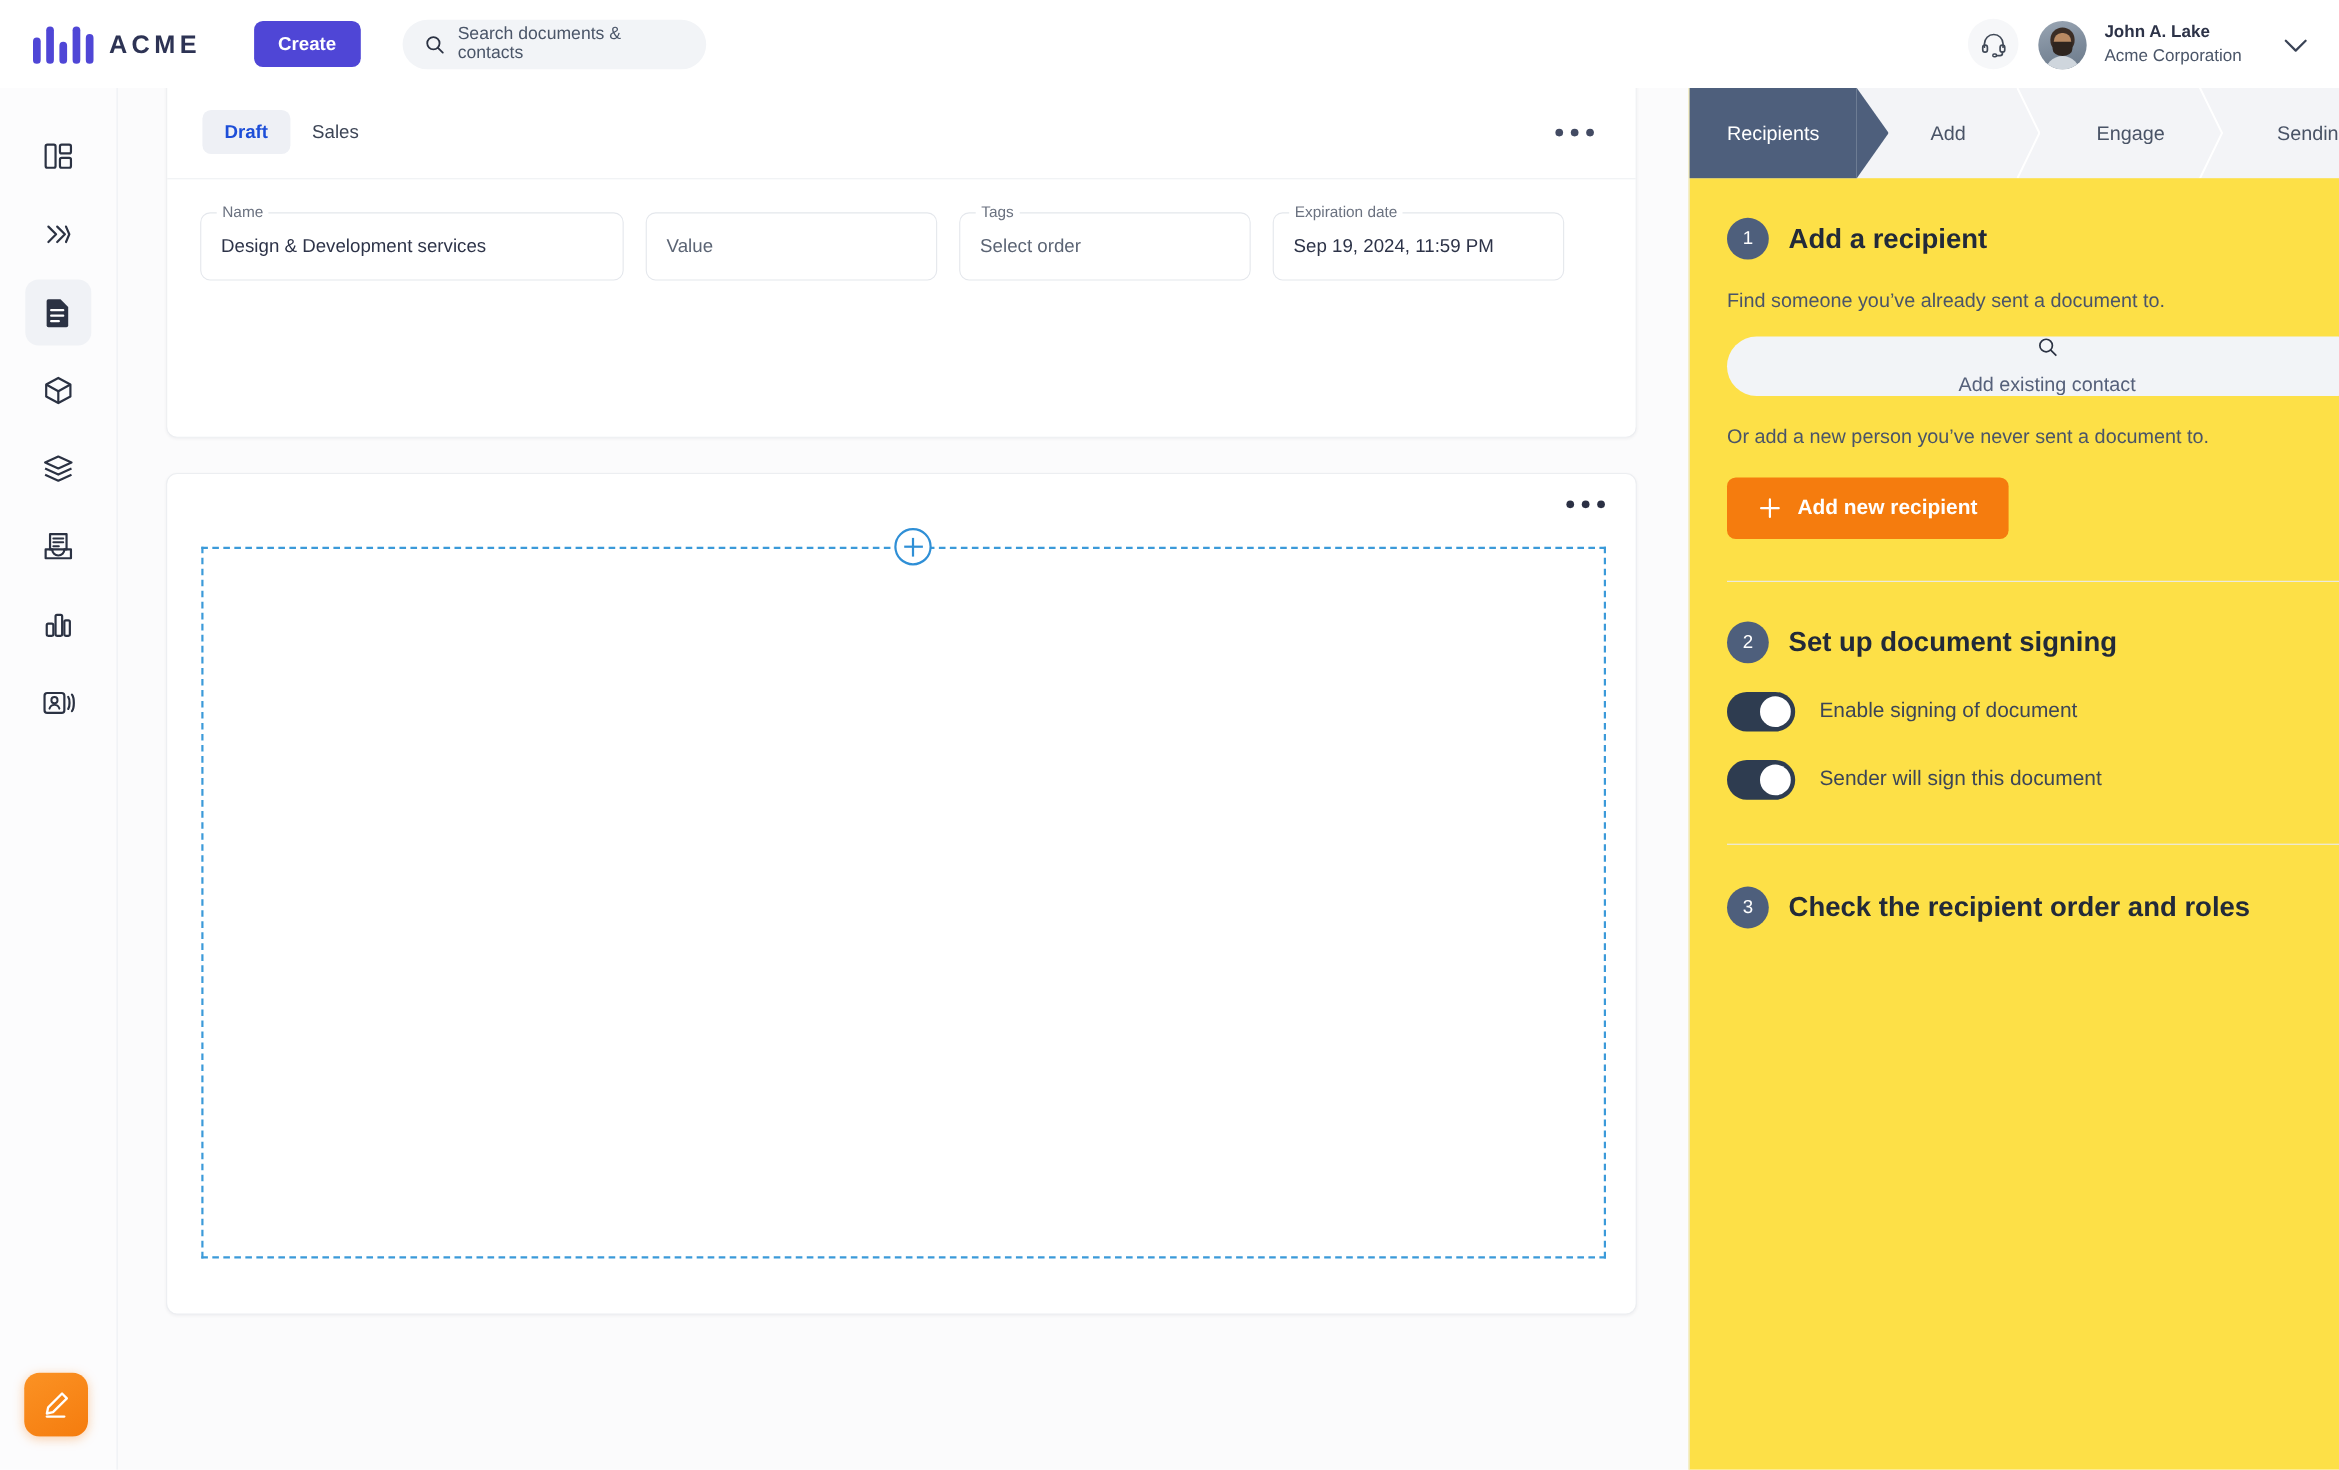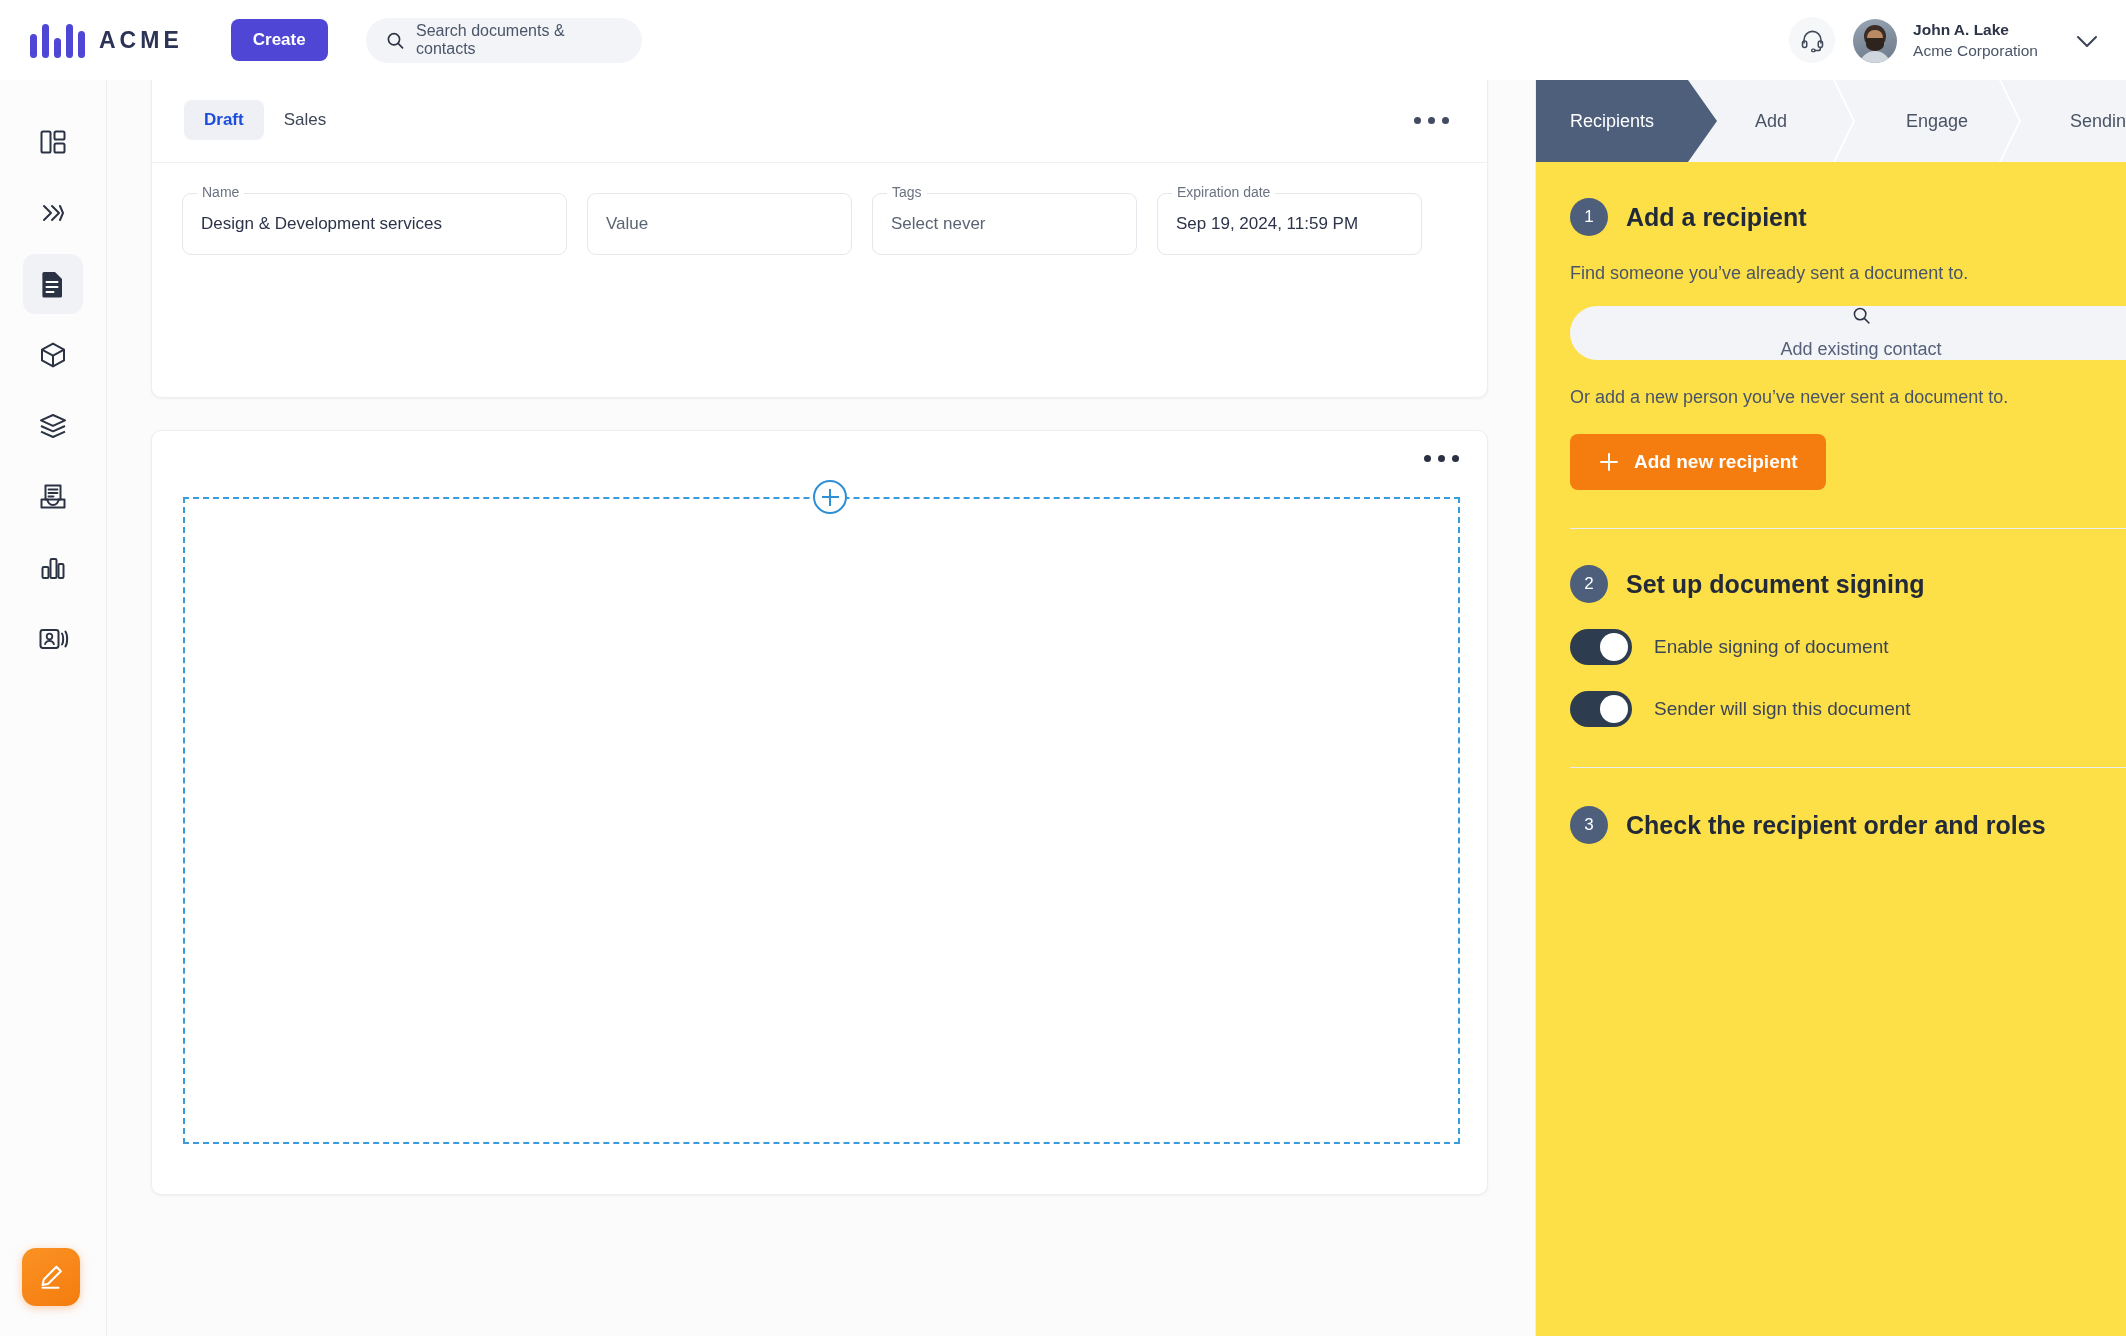--- a/index.html
+++ b/index.html
@@ -414,21 +414,21 @@
     <div class="fields">
       <div class="field f-name">
         <span class="lbl">Name</span>
         <span class="val">Design &amp; Development services</span>
       </div>
       <div class="field f-value">
         <span class="val muted">Value</span>
       </div>
       <div class="field f-tags">
         <span class="lbl">Tags</span>
-        <span class="val muted">Select never</span>
+        <span class="val muted">Select order</span>
       </div>
       <div class="field f-exp">
         <span class="lbl">Expiration date</span>
         <span class="val">Sep 19, 2024, 11:59 PM</span>
       </div>
     </div>
   </div>
 
   <div class="card card-body">
     <div class="body-kebab">

